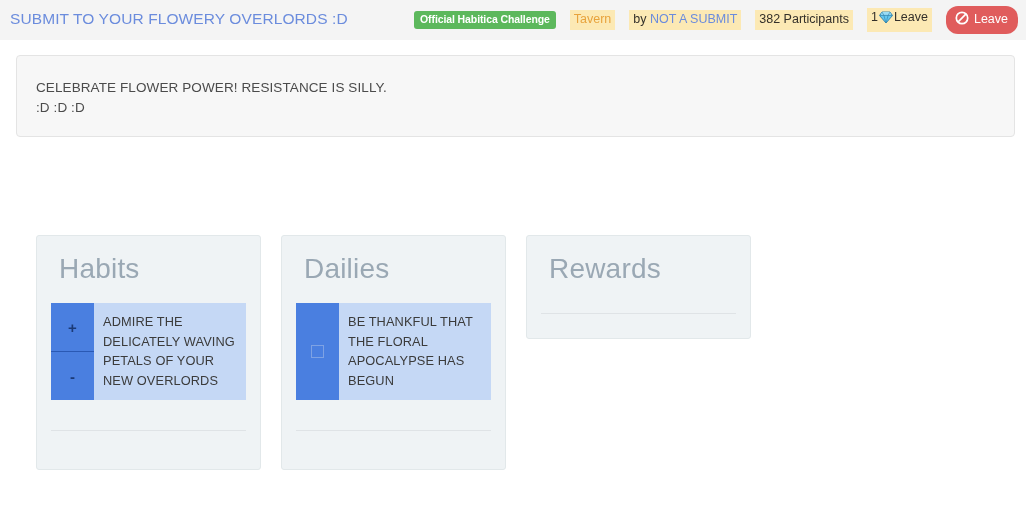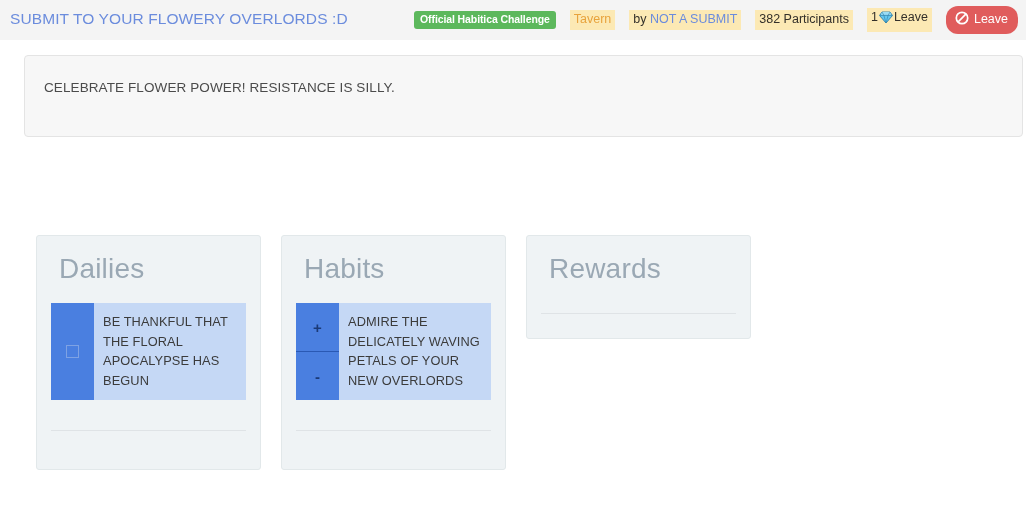--- a/index.html
+++ b/index.html
@@ -82,21 +82,21 @@
     gap: 5px;
     cursor: pointer;
     line-height: 1;
     white-space: nowrap;
   }
   .ban-icon { display: inline-block; vertical-align: middle; }
 
   
   .desc-panel {
     position: absolute;
-    left: 24px; top: 55px;
+    left: 16px; top: 55px;
     width: 999px; height: 82px;
     background: #f7f7f7;
     border: 1px solid #e4e4e4;
     border-radius: 4px;
     box-sizing: border-box;
   }
   .desc-text {
     position: absolute;
     left: 19px; top: 22px;
     font-size: 13.5px;
@@ -234,48 +234,49 @@
           </svg></span>
         <span>Leave</span>
       </button>
 
     </div>
   </div>
 
   <div class="desc-panel">
     <div class="desc-text">
       <div>CELEBRATE FLOWER POWER! RESISTANCE IS SILLY.</div>
+      <div>:D :D :D</div>
     </div>
   </div>
 
 
   <div class="columns">
-      <div class="column">
-        <div class="column-title">Dailies</div>
-        <div class="task">
-          <div class="task-control single">
-            <span class="checkbox"></span>
-          </div>
-          <div class="task-text">BE THANKFUL THAT THE FLORAL APOCALYPSE HAS BEGUN</div>
-        </div>
-        <div class="divider"></div>
-        <div class="col-pad-bottom" style="height: 38px;"></div>
-      </div>
       <div class="column">
         <div class="column-title">Habits</div>
         <div class="task">
           <div class="task-control">
             <div class="ctl-half plus">+</div>
             <div class="ctl-half minus">-</div>
           </div>
           <div class="task-text">ADMIRE THE DELICATELY WAVING PETALS OF YOUR NEW OVERLORDS</div>
         </div>
         <div class="divider"></div>
         <div class="col-pad-bottom" style="height: 38px;"></div>
       </div>
       <div class="column">
+        <div class="column-title">Dailies</div>
+        <div class="task">
+          <div class="task-control single">
+            <span class="checkbox"></span>
+          </div>
+          <div class="task-text">BE THANKFUL THAT THE FLORAL APOCALYPSE HAS BEGUN</div>
+        </div>
+        <div class="divider"></div>
+        <div class="col-pad-bottom" style="height: 38px;"></div>
+      </div>
+      <div class="column">
         <div class="column-title">Rewards</div>
         <div class="divider"></div>
         <div class="col-pad-bottom" style="height: 24px;"></div>
       </div>
     </div>
 
 </div>
 
 </body></html>

